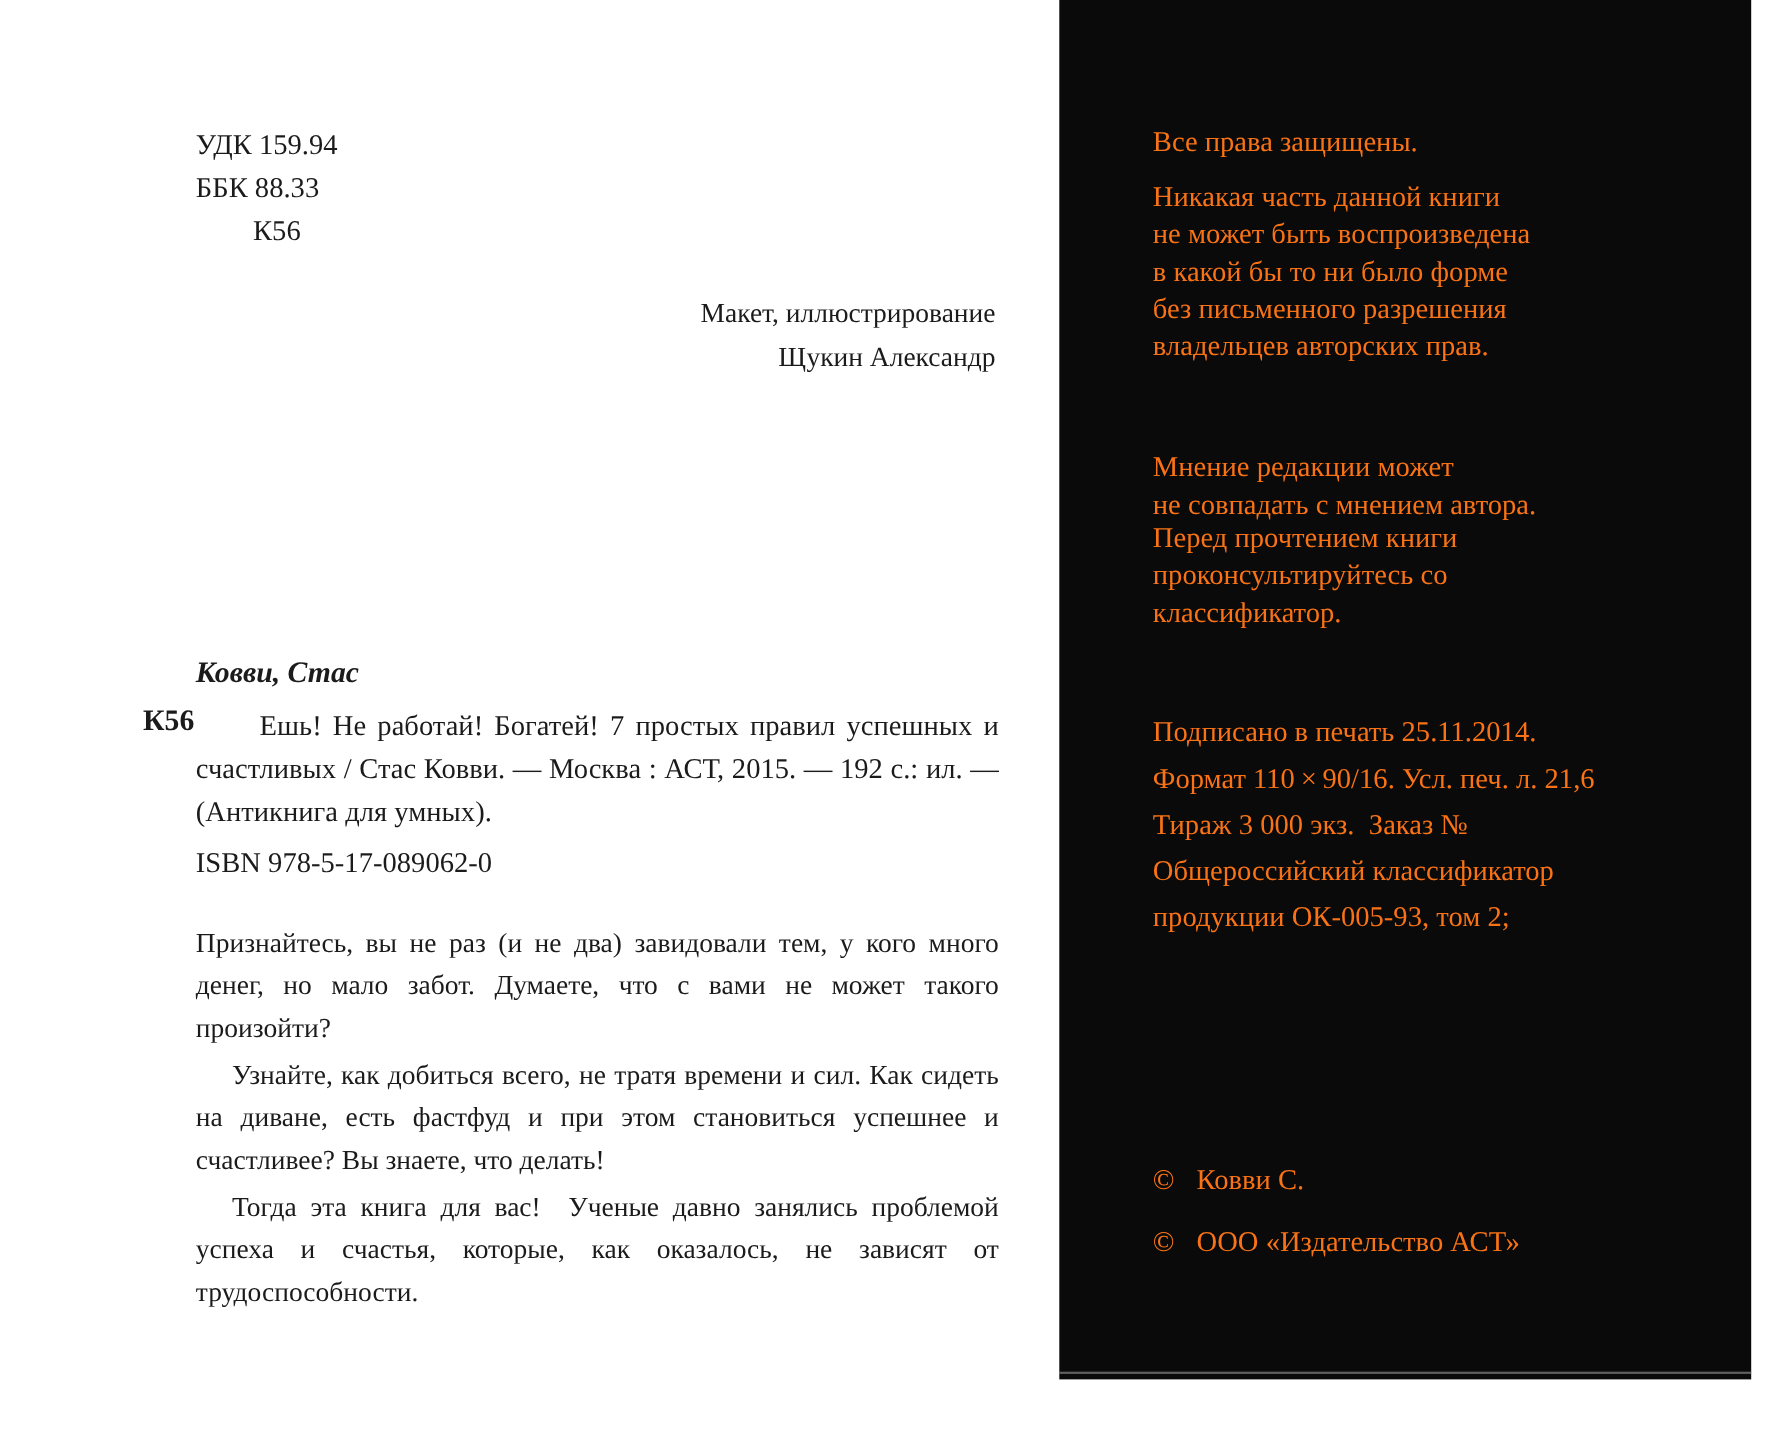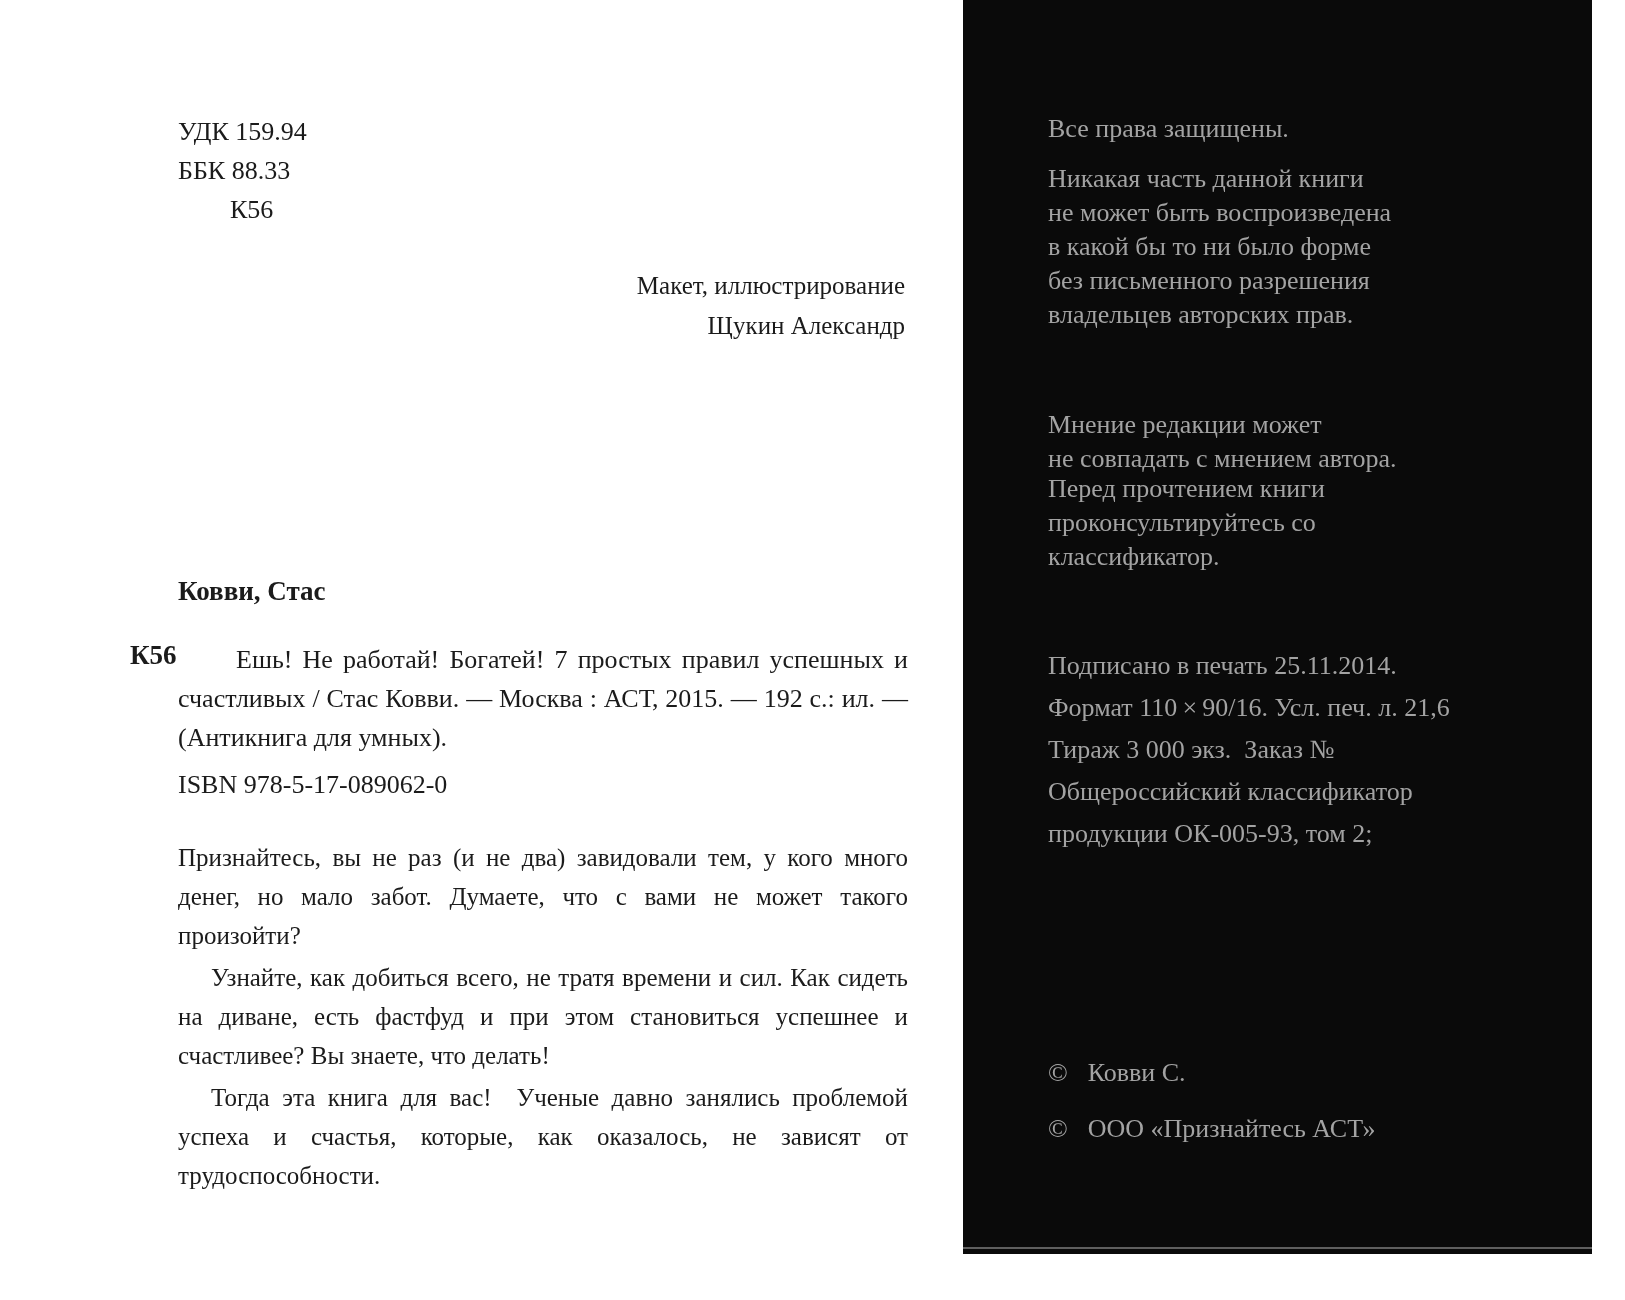--- a/index.html
+++ b/index.html
@@ -21,22 +21,22 @@
     font-size: 26px; line-height: 39px; white-space: nowrap;
   }
   .codes .indent { padding-left: 52px; }
 
   .credits {
     position: absolute; left: 178px; top: 266px; width: 727px;
     text-align: right; font-size: 25px; line-height: 40px;
   }
 
   .author {
-    position: absolute; left: 178px; top: 576px;
-    font-size: 27px; font-weight: bold;
+    position: absolute; left: 178px; top: 596px;
+    font-size: 27px; font-weight: bold; font-style: italic;
   }
 
   .catalog {
     position: absolute; left: 130px; top: 640px; width: 778px;
   }
   .catalog .cat-code {
     position: absolute; left: 0; top: 0; font-size: 27px; font-weight: bold;
   }
   .catalog p {
     margin: 0; padding-left: 48px; text-indent: 58px;
@@ -50,21 +50,21 @@
   .annotation {
     position: absolute; left: 178px; top: 838px; width: 730px;
     font-size: 25px; line-height: 39px;
   }
   .annotation p { margin: 0 0 3px 0; text-align: justify; }
   .annotation p + p { text-indent: 33px; }
 
   
   .colophon {
     position: absolute; left: 963px; top: 0; width: 629px; height: 1254px;
-    background: #0a0a0a; color: #a3a3a3;
+    background: #0a0a0a; color: #f97316;
     font-size: 26px;
   }
   .colophon .block { position: absolute; left: 85px; }
   .b-rights-title   { top: 112px; line-height: 34px; }
   .b-rights-text    { top: 162px; line-height: 34px; }
   .b-editorial      { top: 408px; line-height: 34px; }
   .b-consult        { top: 472px; line-height: 34px; }
   .b-print          { top: 645px; line-height: 42px; }
   .b-copy1          { top: 1058px; }
   .b-copy2          { top: 1114px; }
@@ -136,19 +136,19 @@
       <div>продукции ОК-005-93, том 2;</div>
     </div>
 
     <div class="block b-copy1 copyline">
       <span>©</span>
       <span>Ковви С.</span>
     </div>
 
     <div class="block b-copy2 copyline">
       <span>©</span>
-      <span>ООО «Признайтесь АСТ»</span>
+      <span>ООО «Издательство АСТ»</span>
     </div>
 
     <div class="edge-line"></div>
   </div>
 
 </div>
 
 </body></html>

